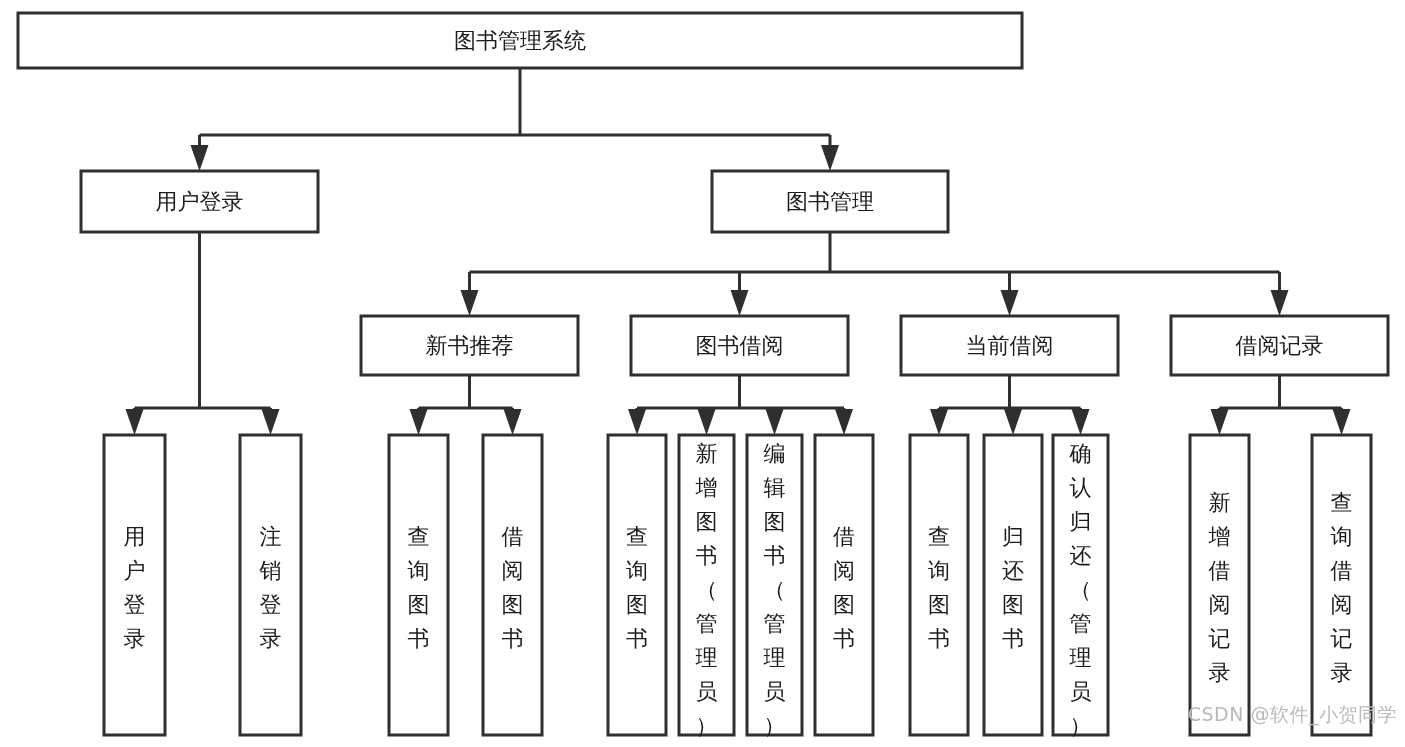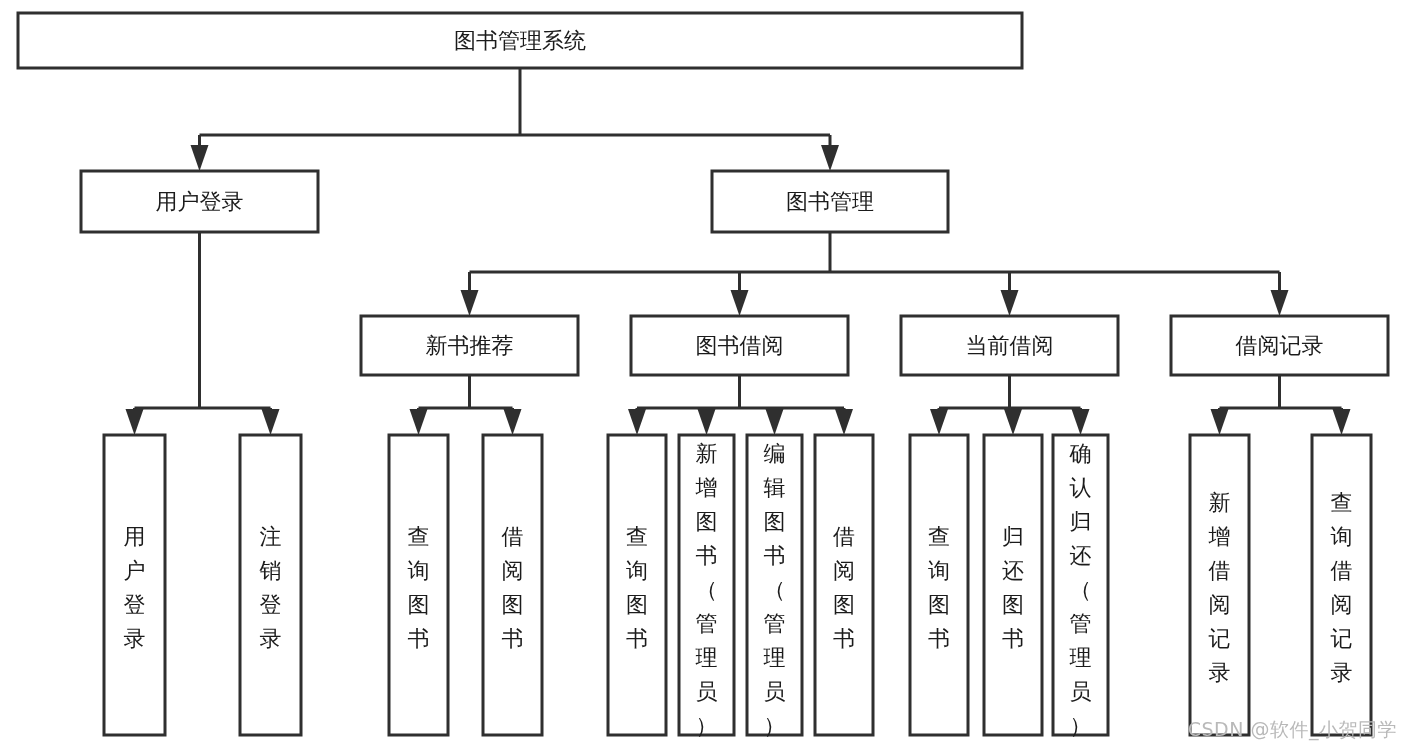--- a/index.html
+++ b/index.html
@@ -50,21 +50,21 @@
   }
   .node-label-v {
     font-family: "DejaVu Sans", "Liberation Sans", sans-serif;
     font-size: 22px;
     fill: #1b1b1b;
     text-anchor: middle;
   }
   .watermark {
     position: absolute;
     right: 8px;
-    bottom: 4px;
+    bottom: 19px;
     font-family: "DejaVu Sans", "Liberation Sans", sans-serif;
     font-size: 19px;
     color: #b9b9b9;
     letter-spacing: 0.5px;
     white-space: nowrap;
     user-select: none;
   }
 </style>
 </head>
 <body>

